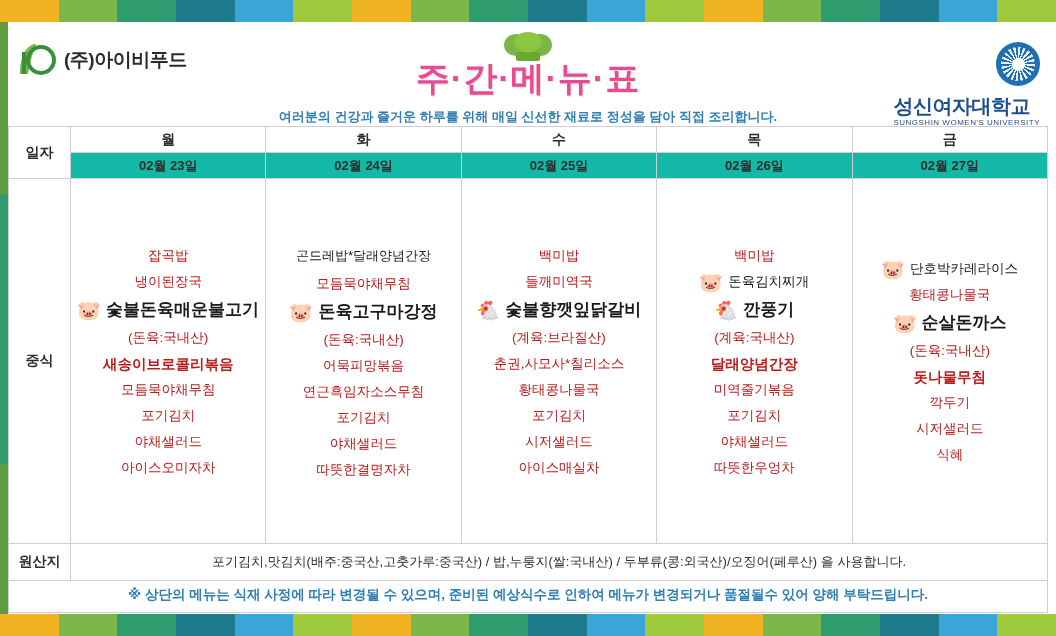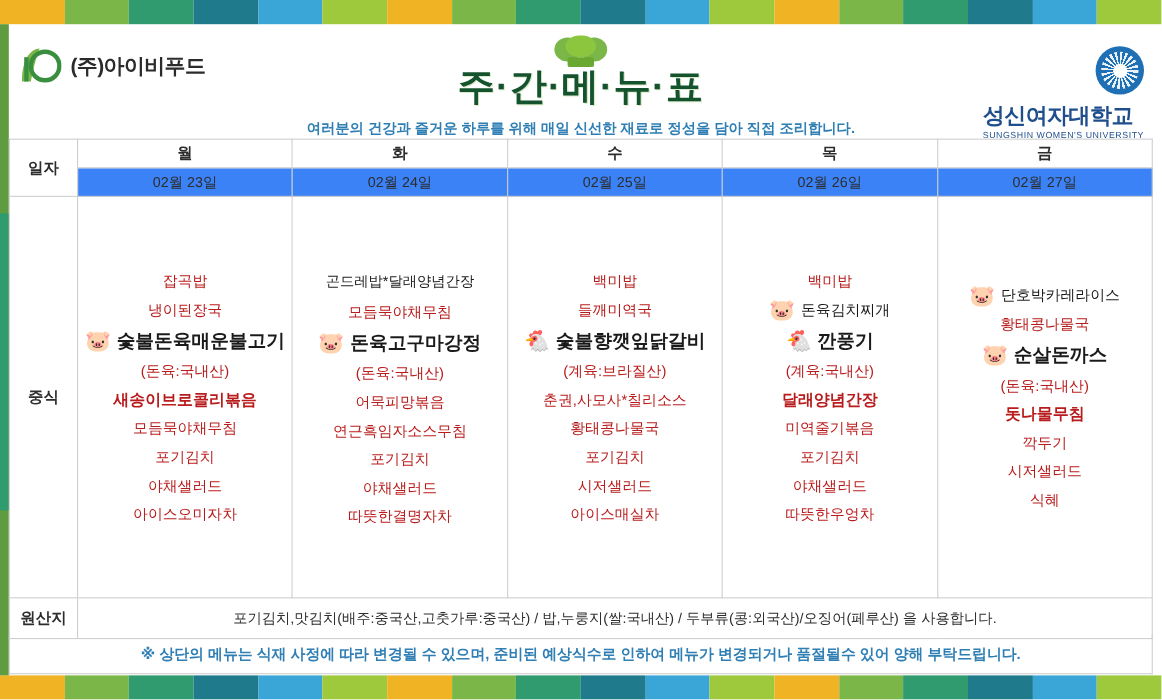--- a/index.html
+++ b/index.html
@@ -42,21 +42,21 @@
   .logo-text{
     font-size:19px;font-weight:bold;color:#2b2b2b;letter-spacing:-0.5px;
   }
   .title-wrap{
     position:absolute;left:0;right:0;top:10px;text-align:center;
   }
   .chef-hat{
     display:block;margin:0 auto -6px auto;width:56px;height:30px;
   }
   .main-title{
-    font-size:34px;font-weight:bold;color:#14532d;letter-spacing:1px;
+    font-size:34px;font-weight:bold;color:#ec4899;letter-spacing:1px;
     text-shadow:1px 1px 0 #d8e8c8;
   }
   .logo-right{
     position:absolute;right:16px;top:20px;display:flex;align-items:flex-end;gap:9px;flex-direction:column;
   }
   .univ-mark{width:44px;height:44px;border-radius:50%;
     background:radial-gradient(circle at 50% 50%,#ffffff 0%,#ffffff 18%,#1f6fb4 19%,#1f6fb4 100%);
     position:relative;overflow:hidden;}
   .univ-mark:before{
     content:"";position:absolute;left:50%;top:50%;width:34px;height:34px;margin:-17px 0 0 -17px;
@@ -86,21 +86,21 @@
   table.menu td,table.menu th{
     border:1px solid #cfcfcf;
     text-align:center;vertical-align:middle;
     color:#2d2d2d;
   }
   .col-label{width:62px;}
   th.dayname{
     height:23px;font-size:14px;font-weight:bold;color:#222;background:#ffffff;
   }
   td.daydate{
-    height:23px;font-size:13px;font-weight:normal;color:#1f4e8c;background:#3b82f6;
+    height:23px;font-size:13px;font-weight:bold;color:#1f4e8c;background:#14b8a6;
   }
   td.rowlabel{
     font-size:14px;font-weight:bold;color:#e08a1e;background:#ffffff;
   }
   td.lunch{
     height:346px;padding:10px 4px 8px 4px;vertical-align:top;
   }
   .dish{font-size:13.5px;line-height:26px;color:#b91c1c;}
   .main-dish{
     font-size:17px;font-weight:bold;color:#1a1a1a;line-height:30px;

